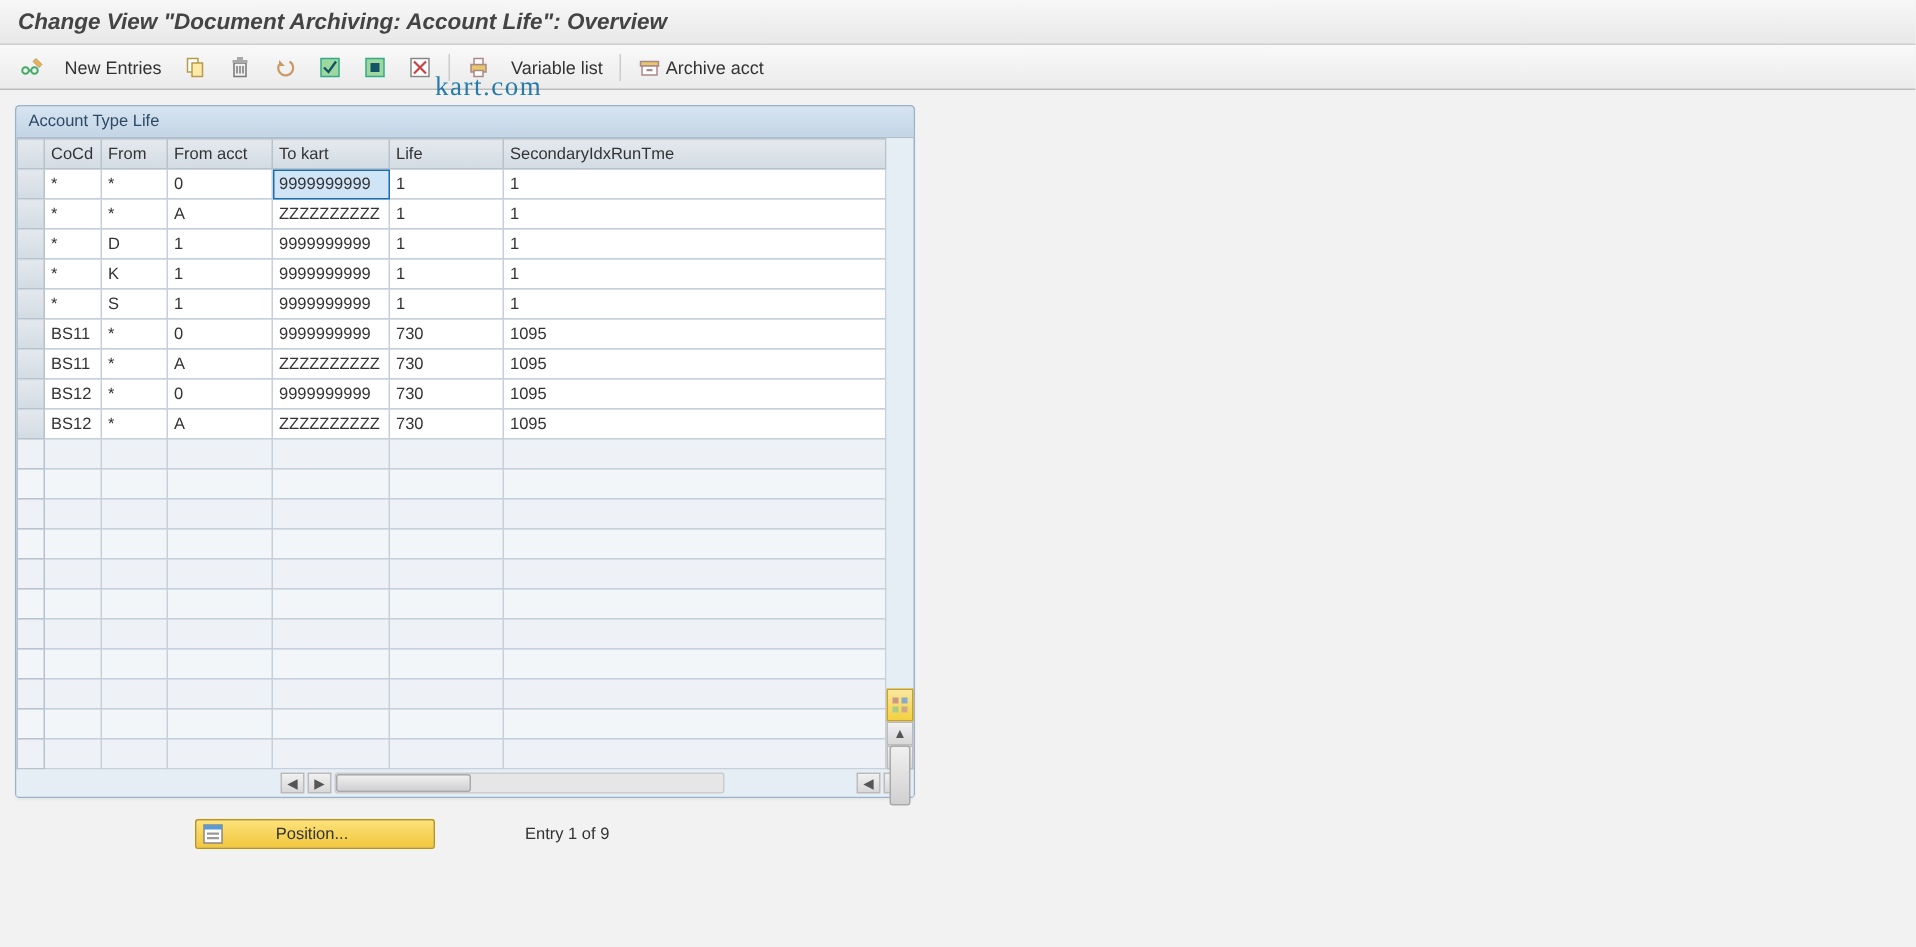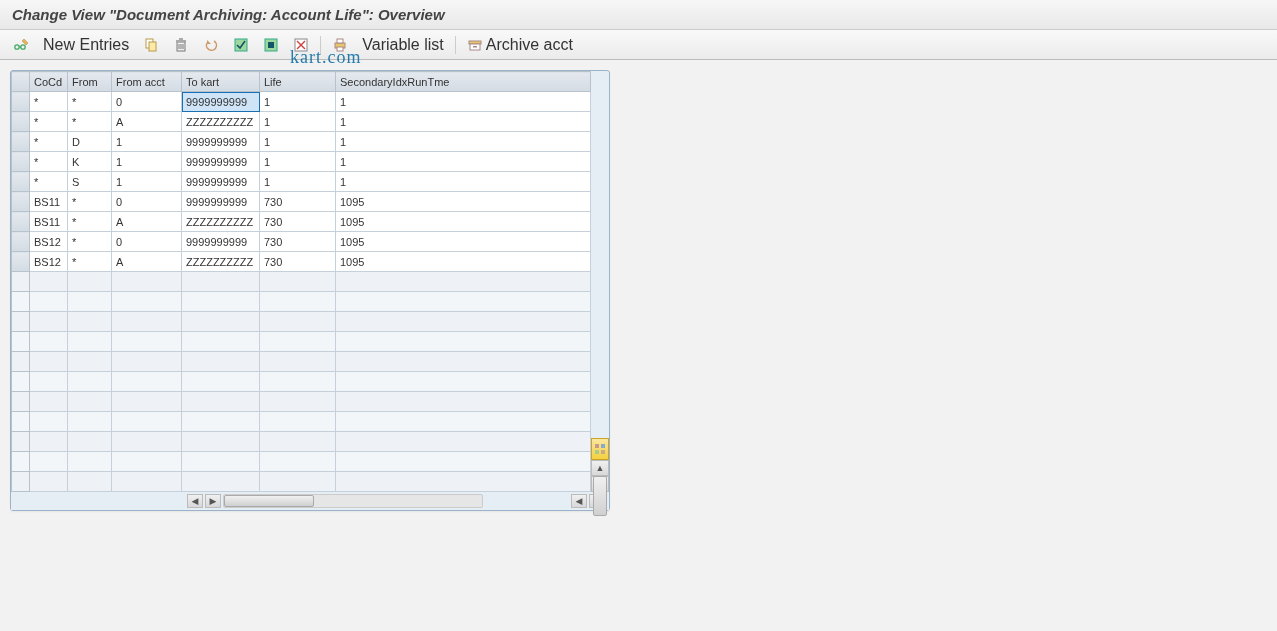--- a/index.html
+++ b/index.html
@@ -31,21 +31,21 @@
       gap: 4px;
       height: 30px;
     }
     .tb-btn {
       display: inline-flex;
       align-items: center;
       padding: 2px 4px;
       cursor: pointer;
       border: 1px solid transparent;
       border-radius: 2px;
-      font-size: 16px;
+      font-size: 12px;
       color: #333;
       gap: 3px;
     }
     .tb-icon { width: 16px; height: 16px; display: inline-flex; align-items: center; justify-content: center; }
     .tb-sep { width:1px; height:18px; background:#ccc; margin:0 2px;}
     .content { padding: 10px; }
     .panel {
       width: 600px;
       border: 1px solid #9ab3c8;
       border-radius: 3px;
@@ -200,20 +200,21 @@
         </svg>
     </span>
     <span>Archive acct</span>
   </span>
 </div>
 
 <div class="watermark">kart.com</div>
 
 <div class="content">
   <div class="panel">
+    <div class="panel-header">Account Type Life</div>
     <div class="table-area">
       <div class="table-wrap">
         <table class="data">
           <colgroup>
             <col style="width:18px">
               <col style="width:38px">
               <col style="width:44px">
               <col style="width:70px">
               <col style="width:78px">
               <col style="width:76px">
@@ -438,13 +439,27 @@
       <div class="htrack">
           <div class="hthumb"></div>
         </div>
       <div class="hscroll-right">
         <div class="harrow">◀</div>
         <div class="harrow">▶</div>
       </div>
     </div>
   </div>
 
+  <div class="footer-area">
+    <span class="pos-btn">
+      <span class="pos-icon">
+        <svg width="14" height="14" viewBox="0 0 14 14">
+            <rect x="1" y="1" width="12" height="12" fill="#fff" stroke="#888"></rect>
+            <rect x="1" y="1" width="12" height="3" fill="#5a9bd5"></rect>
+            <rect x="3" y="6" width="8" height="1.5" fill="#999"></rect>
+            <rect x="3" y="9" width="8" height="1.5" fill="#999"></rect>
+          </svg>
+      </span>
+      <span>Position...</span>
+    </span>
+    <span class="entry-text">Entry 1 of 9</span>
+  </div>
 </div>
 
 </body></html>

